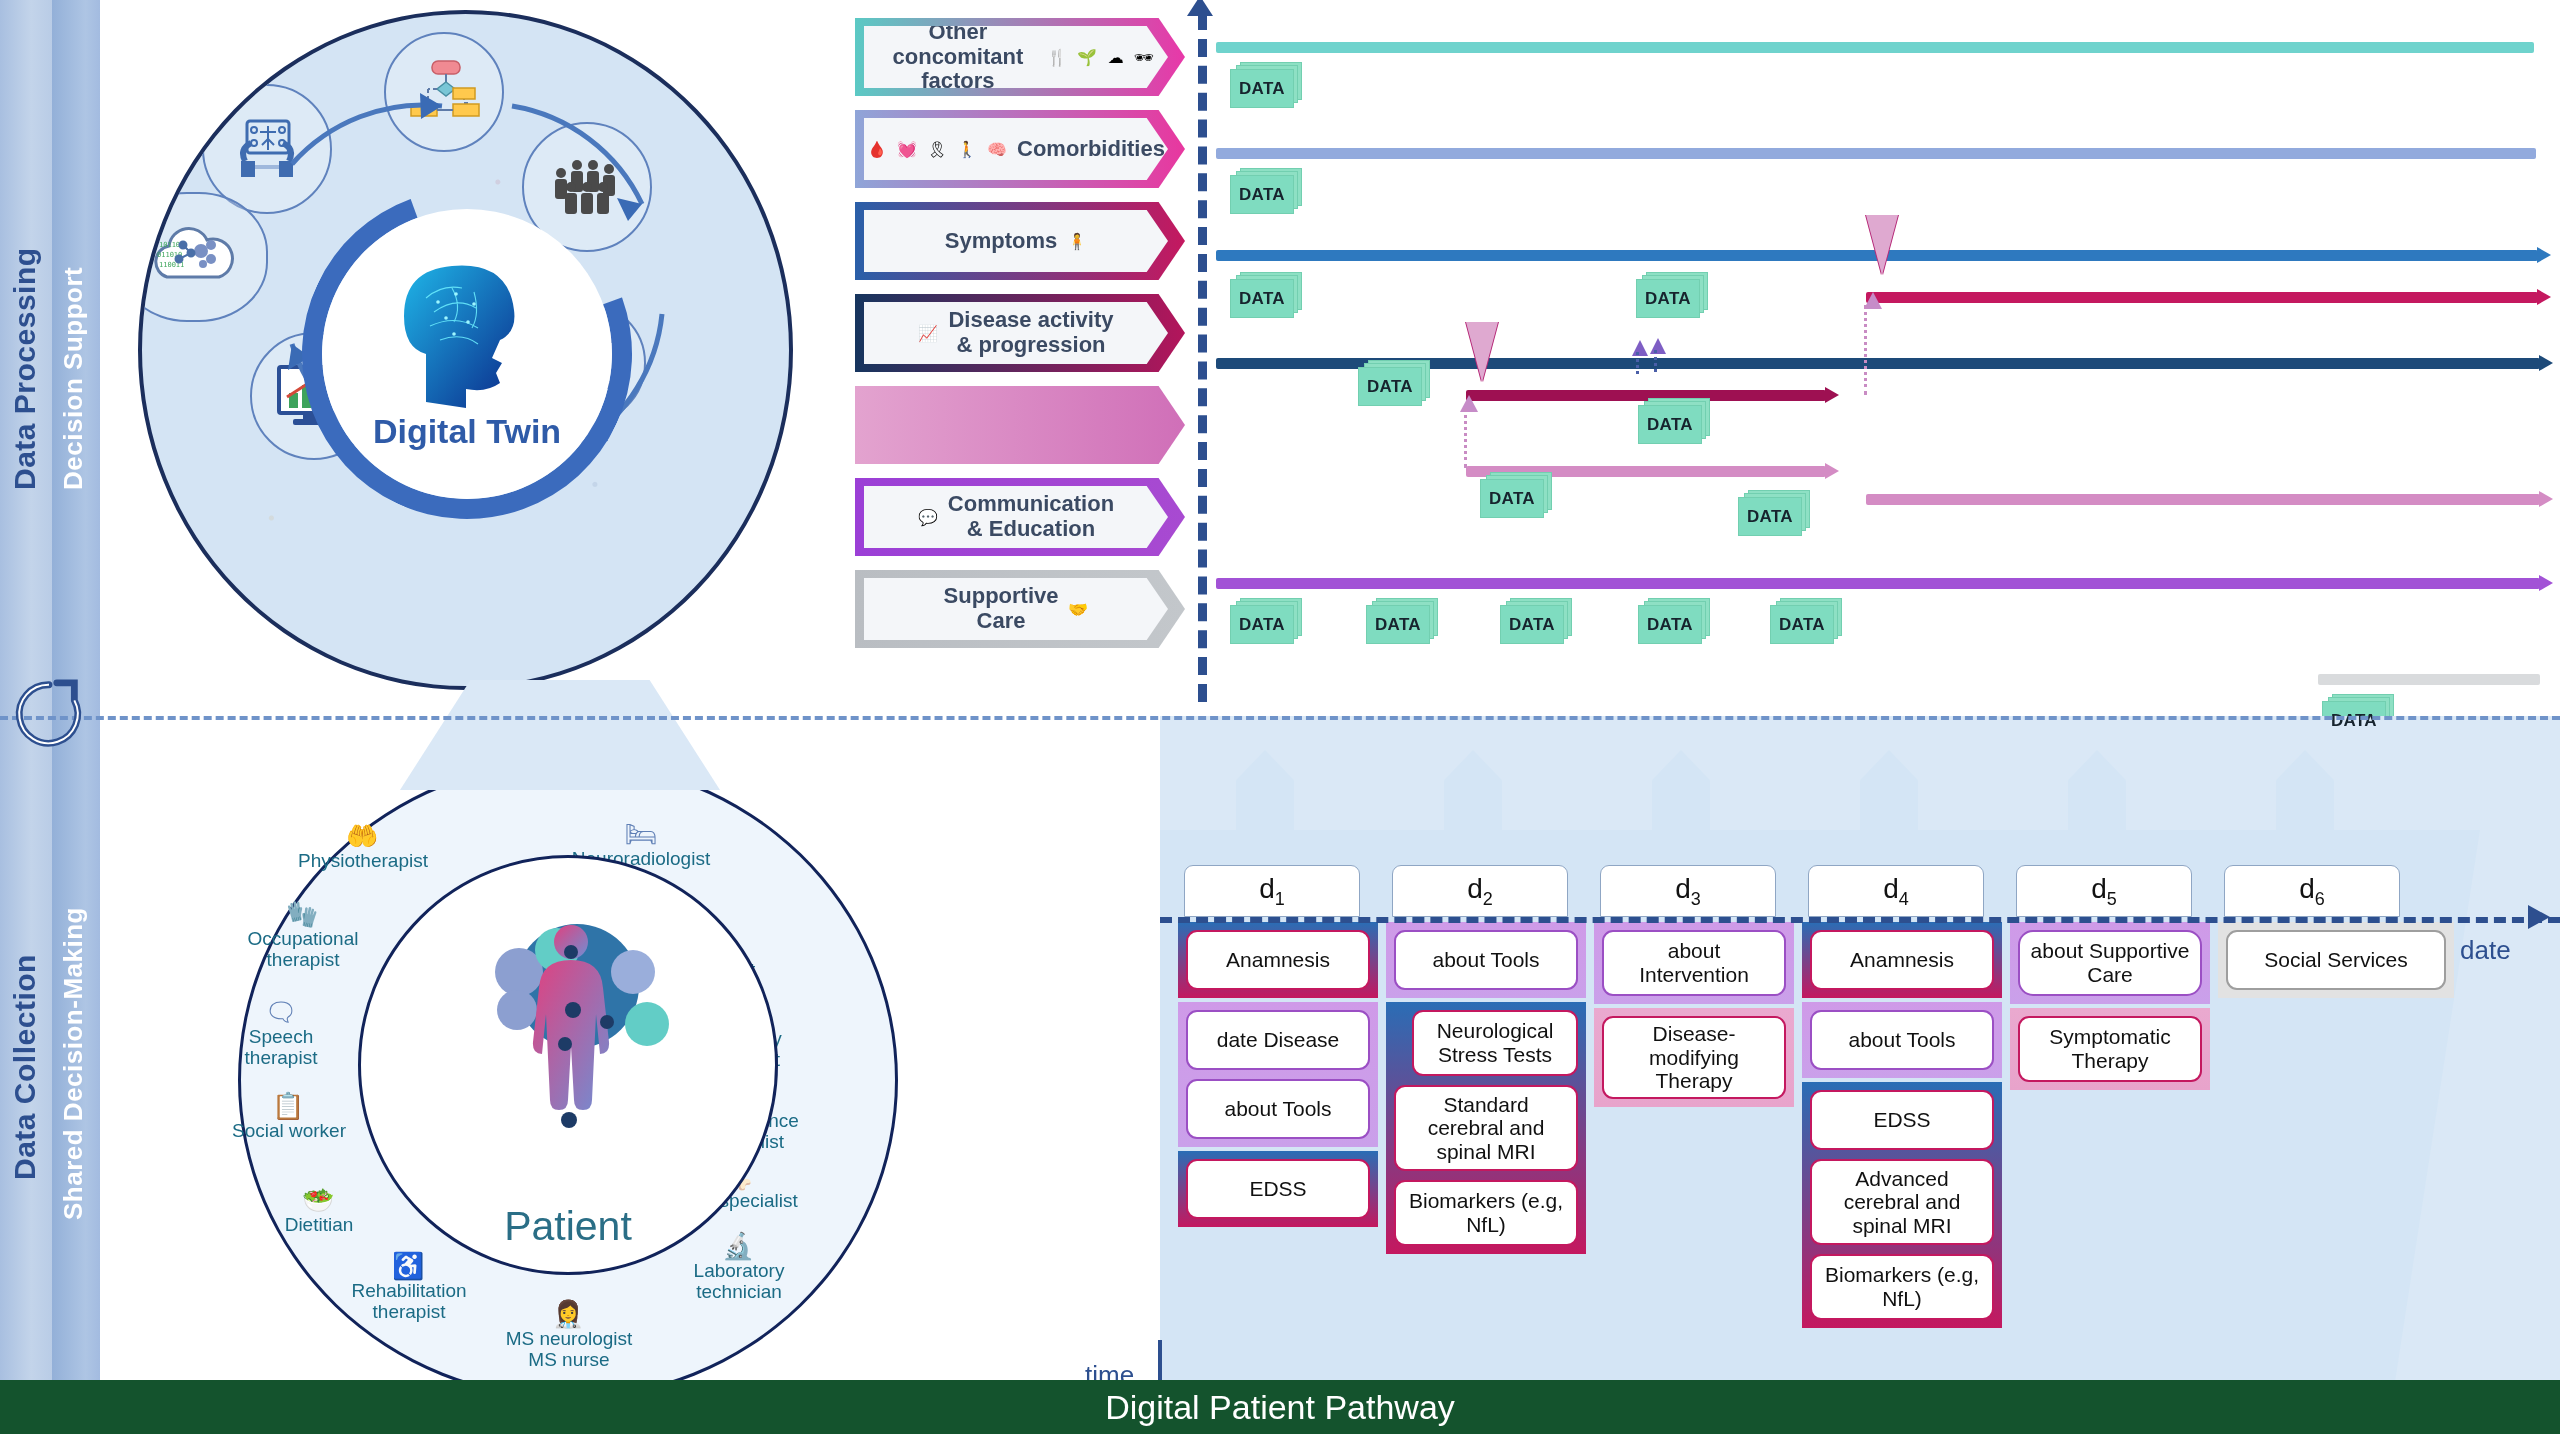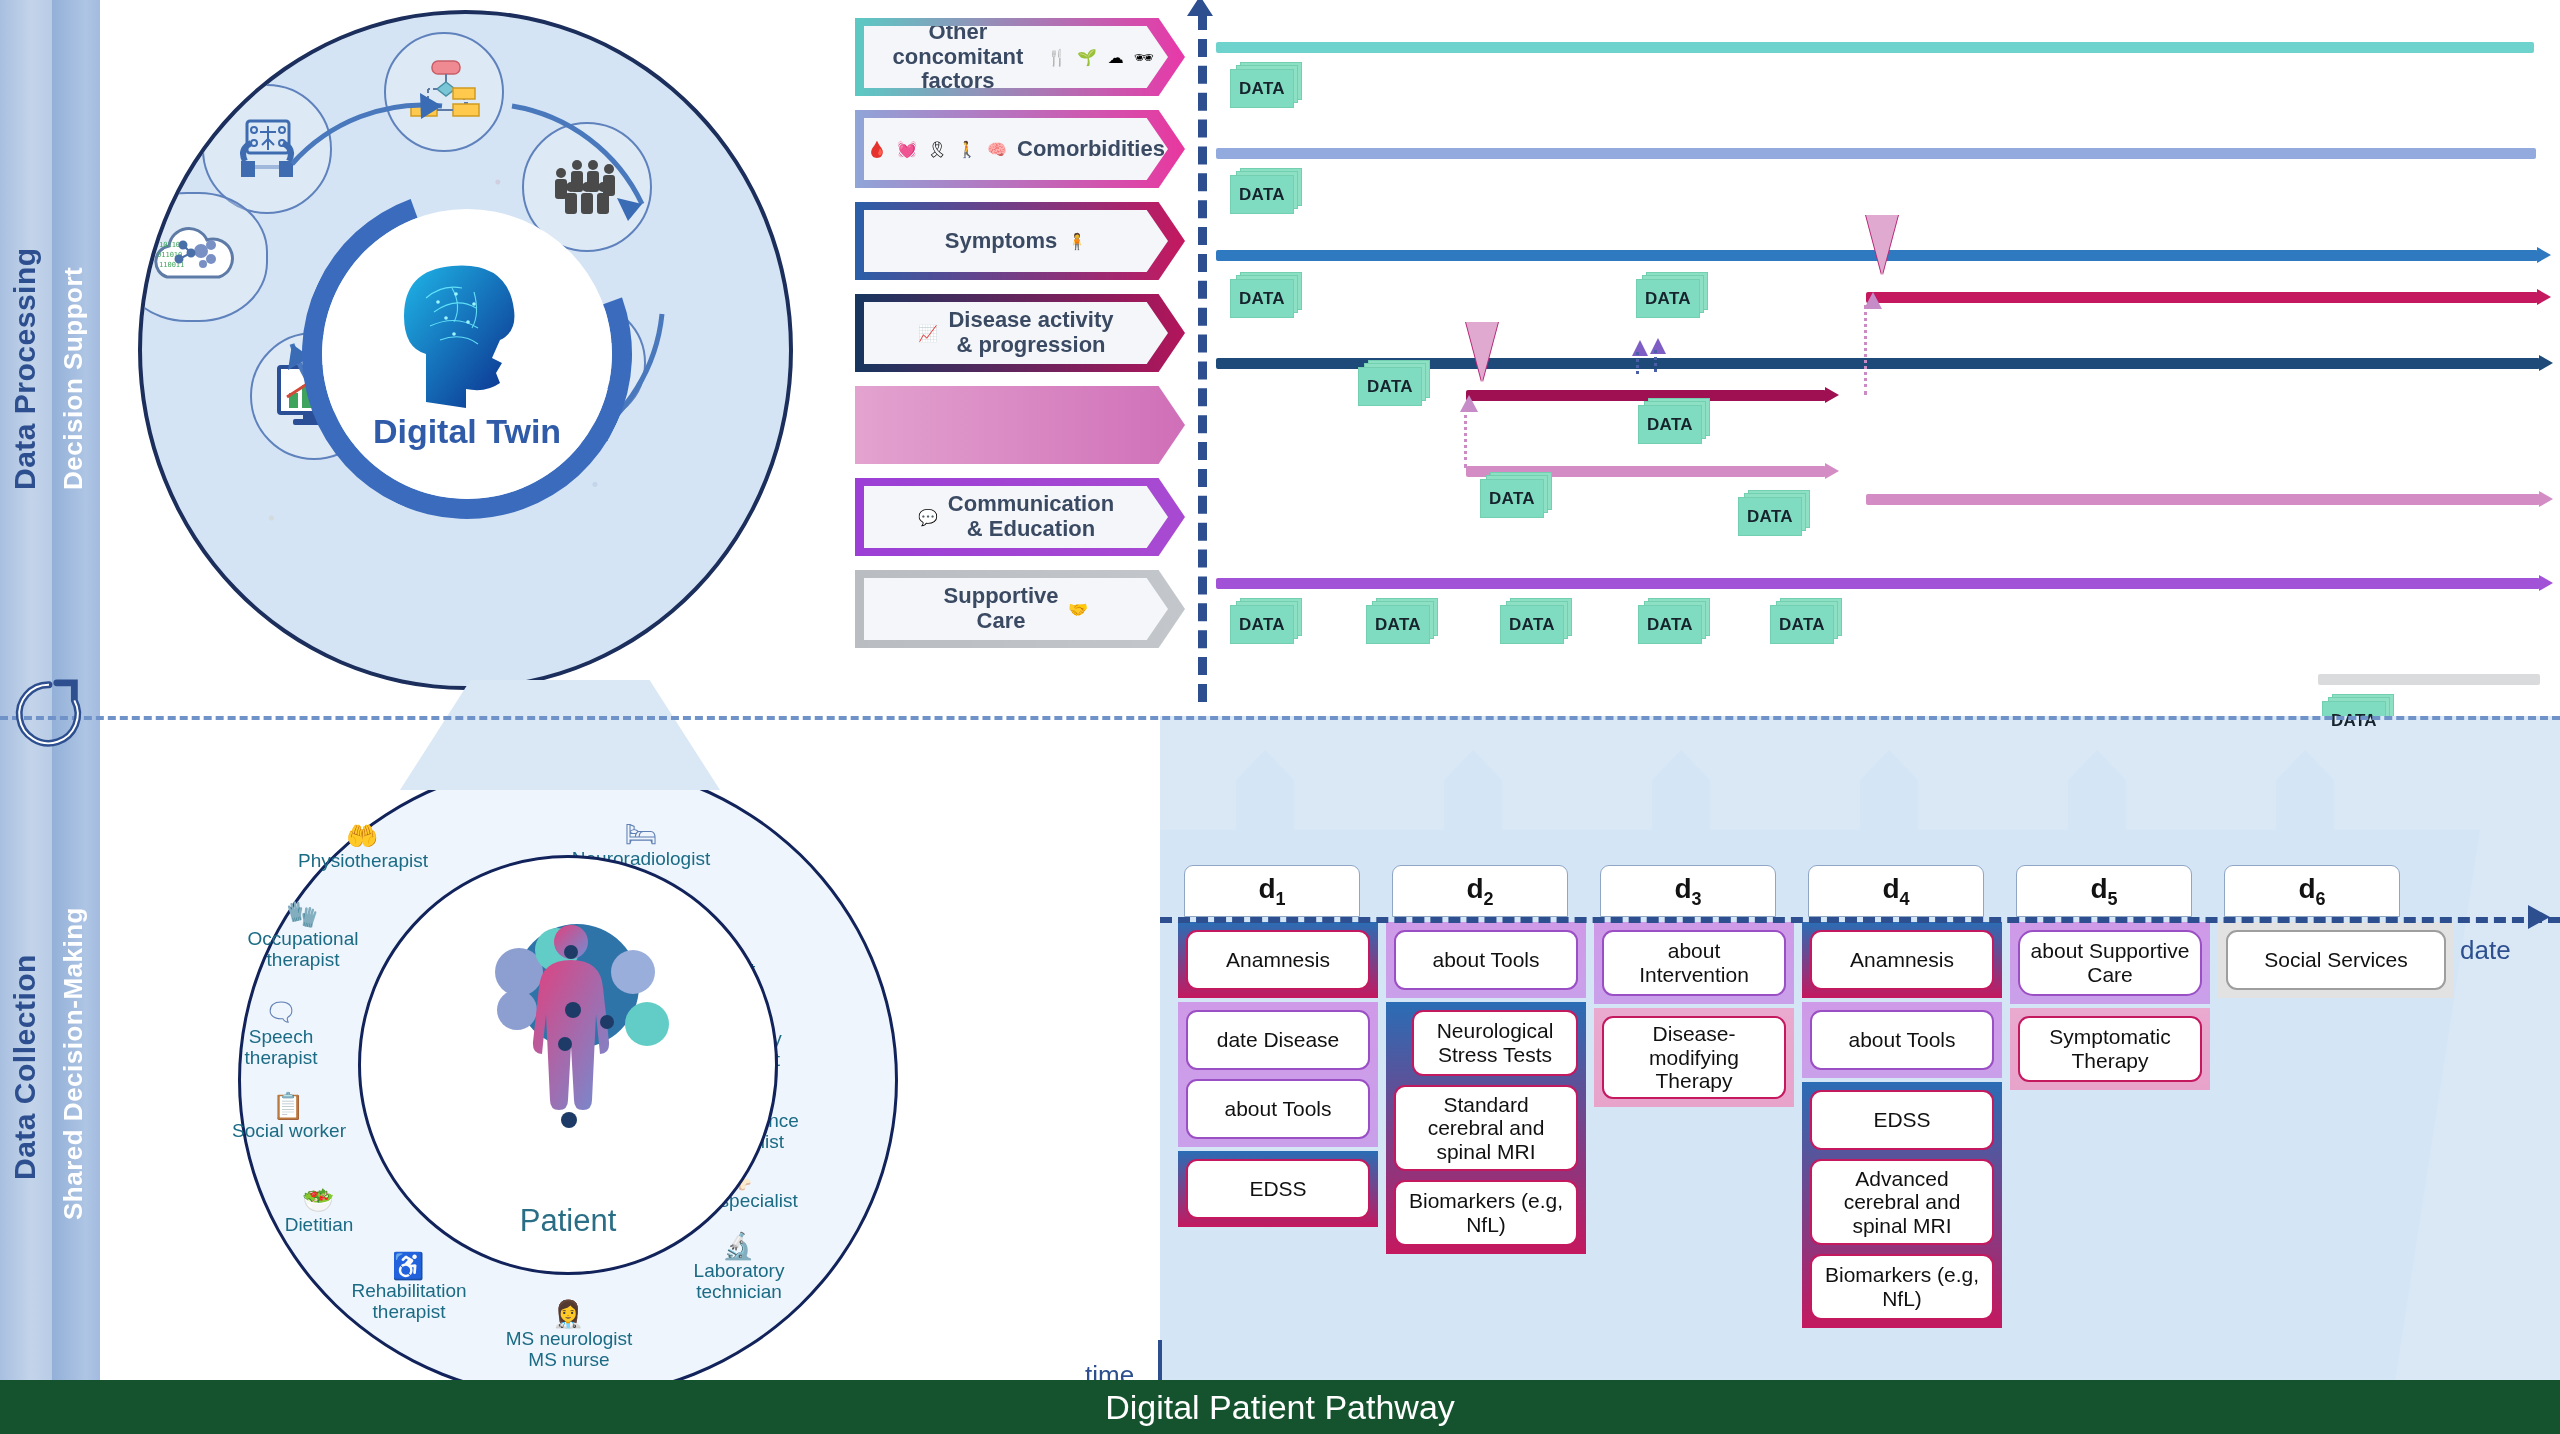--- a/index.html
+++ b/index.html
@@ -100,35 +100,35 @@
   .lower-bg{position:absolute;left:0;top:716px;width:2460px;height:664px;background:#dae8f6;}
   .lower-white{position:absolute;left:0;top:716px;width:1060px;height:664px;background:#fff;}
 
   
   .care-outer{position:absolute;left:138px;top:760px;width:660px;height:640px;border-radius:50%;
     background:#eef5fc;border:3px solid #11235a;}
   .care-inner{position:absolute;left:258px;top:855px;width:420px;height:420px;border-radius:50%;
     background:#fff;border:3px solid #11235a;}
   .role{position:absolute;text-align:center;font-size:19px;color:#1b6b85;line-height:1.1;white-space:nowrap;}
   .role .ricon{display:block;font-size:26px;line-height:1;margin-bottom:2px;color:#5f7fb5;}
-  .patient-lbl{position:absolute;left:0;right:0;text-align:center;font-size:31px;color:#2a6e86;}
+  .patient-lbl{position:absolute;left:0;right:0;text-align:center;font-size:41px;color:#2a6e86;}
 
   .funnel{position:absolute;left:300px;top:680px;width:320px;height:110px;
     background:#dae8f6;clip-path:polygon(22% 0, 78% 0, 100% 100%, 0 100%);z-index:1;}
 
   
   .pathway{position:absolute;left:1060px;top:740px;width:1400px;height:620px;}
   .uparrow{position:absolute;width:58px;background:#d4e5f5;
     clip-path:polygon(50% 0, 100% 36%, 100% 100%, 0 100%, 0 36%);}
   .plat{position:absolute;left:0;top:90px;width:1320px;height:600px;background:#d4e5f5;
     clip-path:polygon(0 0, 100% 0, 93% 100%, 0 100%);}
   .dhead{position:absolute;width:176px;height:52px;background:#fff;
     border:1px solid #8fa6c4;border-radius:9px 9px 0 0;
     display:flex;align-items:center;justify-content:center;
-    font-size:28px;font-weight:bold;color:#121212;}
+    font-size:28px;font-weight:normal;color:#121212;}
   .dhead sub{font-size:18px;}
   .hdash{position:absolute;left:0;top:177px;width:1400px;height:0;border-top:6px dashed #2d4f8f;z-index:4;}
   .hdash-head{position:absolute;left:1368px;top:165px;width:0;height:0;
     border-top:12px solid transparent;border-bottom:12px solid transparent;border-left:22px solid #2d4f8f;z-index:4;}
   .datelbl{position:absolute;left:1300px;top:195px;font-size:26px;color:#2d4f8f;}
   .timelbl{position:absolute;left:-75px;top:620px;font-size:26px;color:#2d4f8f;}
   .timearrow{position:absolute;left:-2px;top:600px;width:0;height:50px;border-left:4px solid #2d4f8f;}
   .timearrow::after{content:"";position:absolute;left:-10px;top:44px;width:0;height:0;
     border-left:12px solid transparent;border-right:12px solid transparent;border-top:18px solid #2d4f8f;}
 

